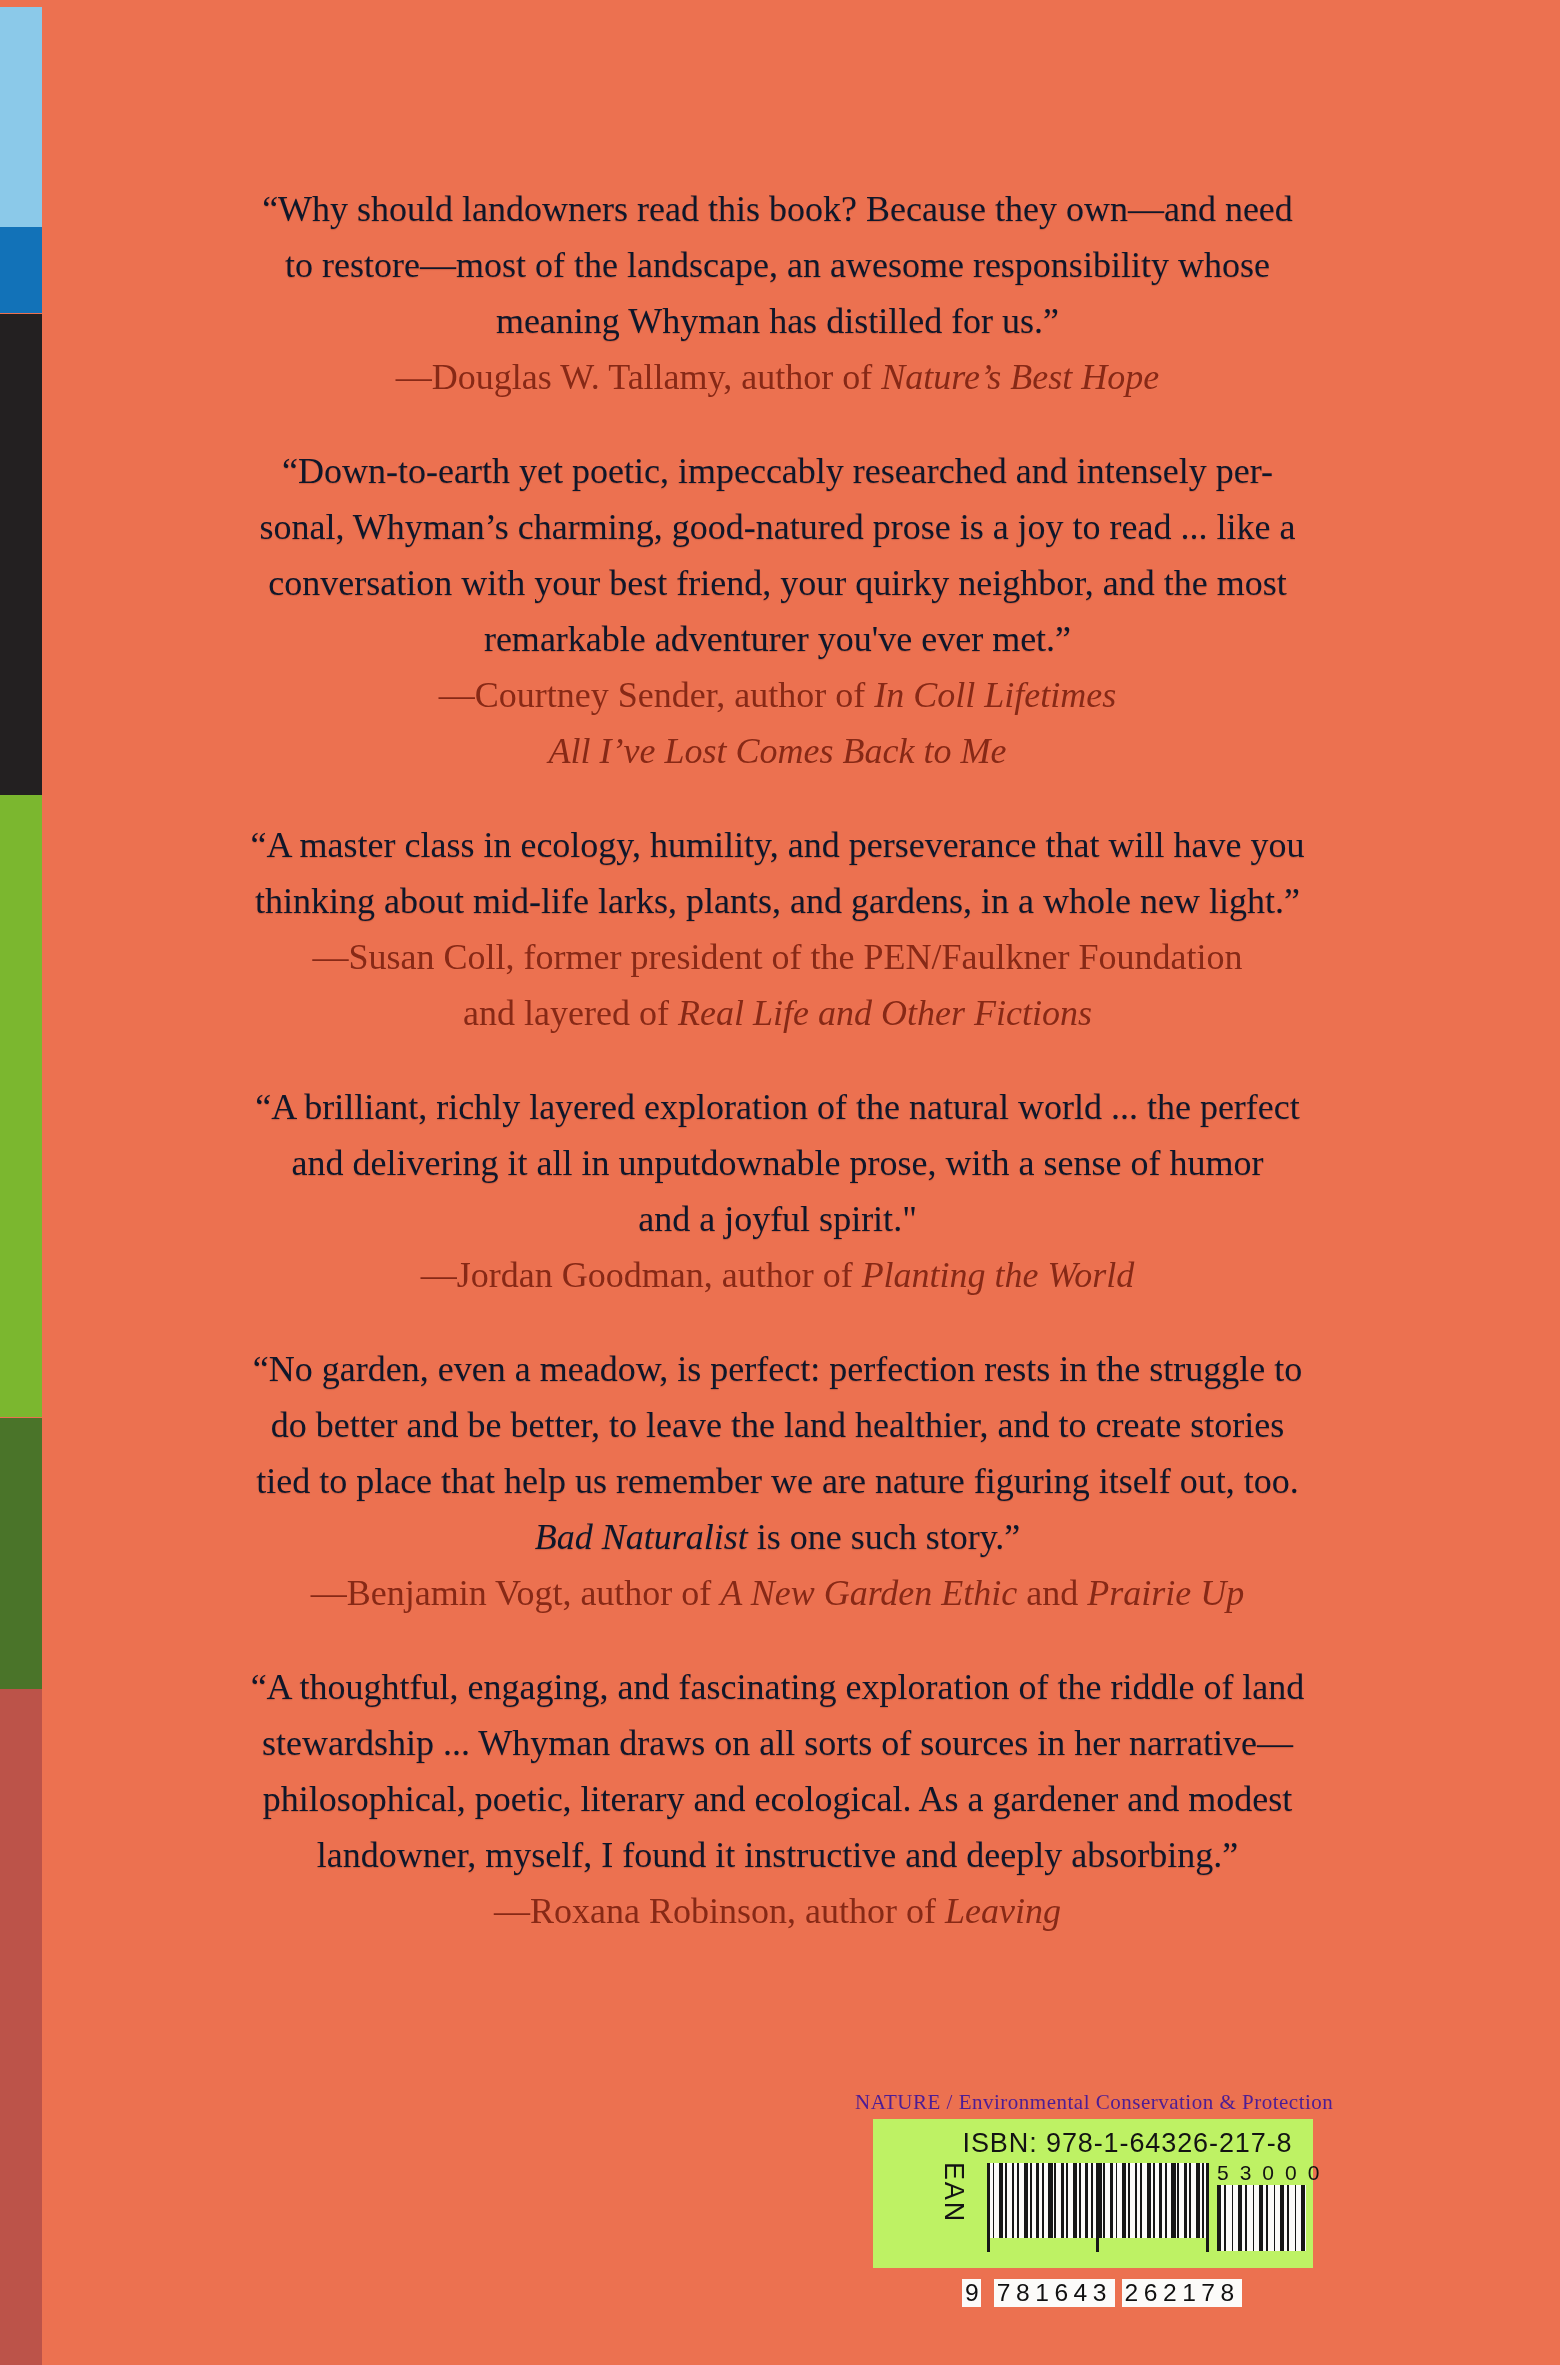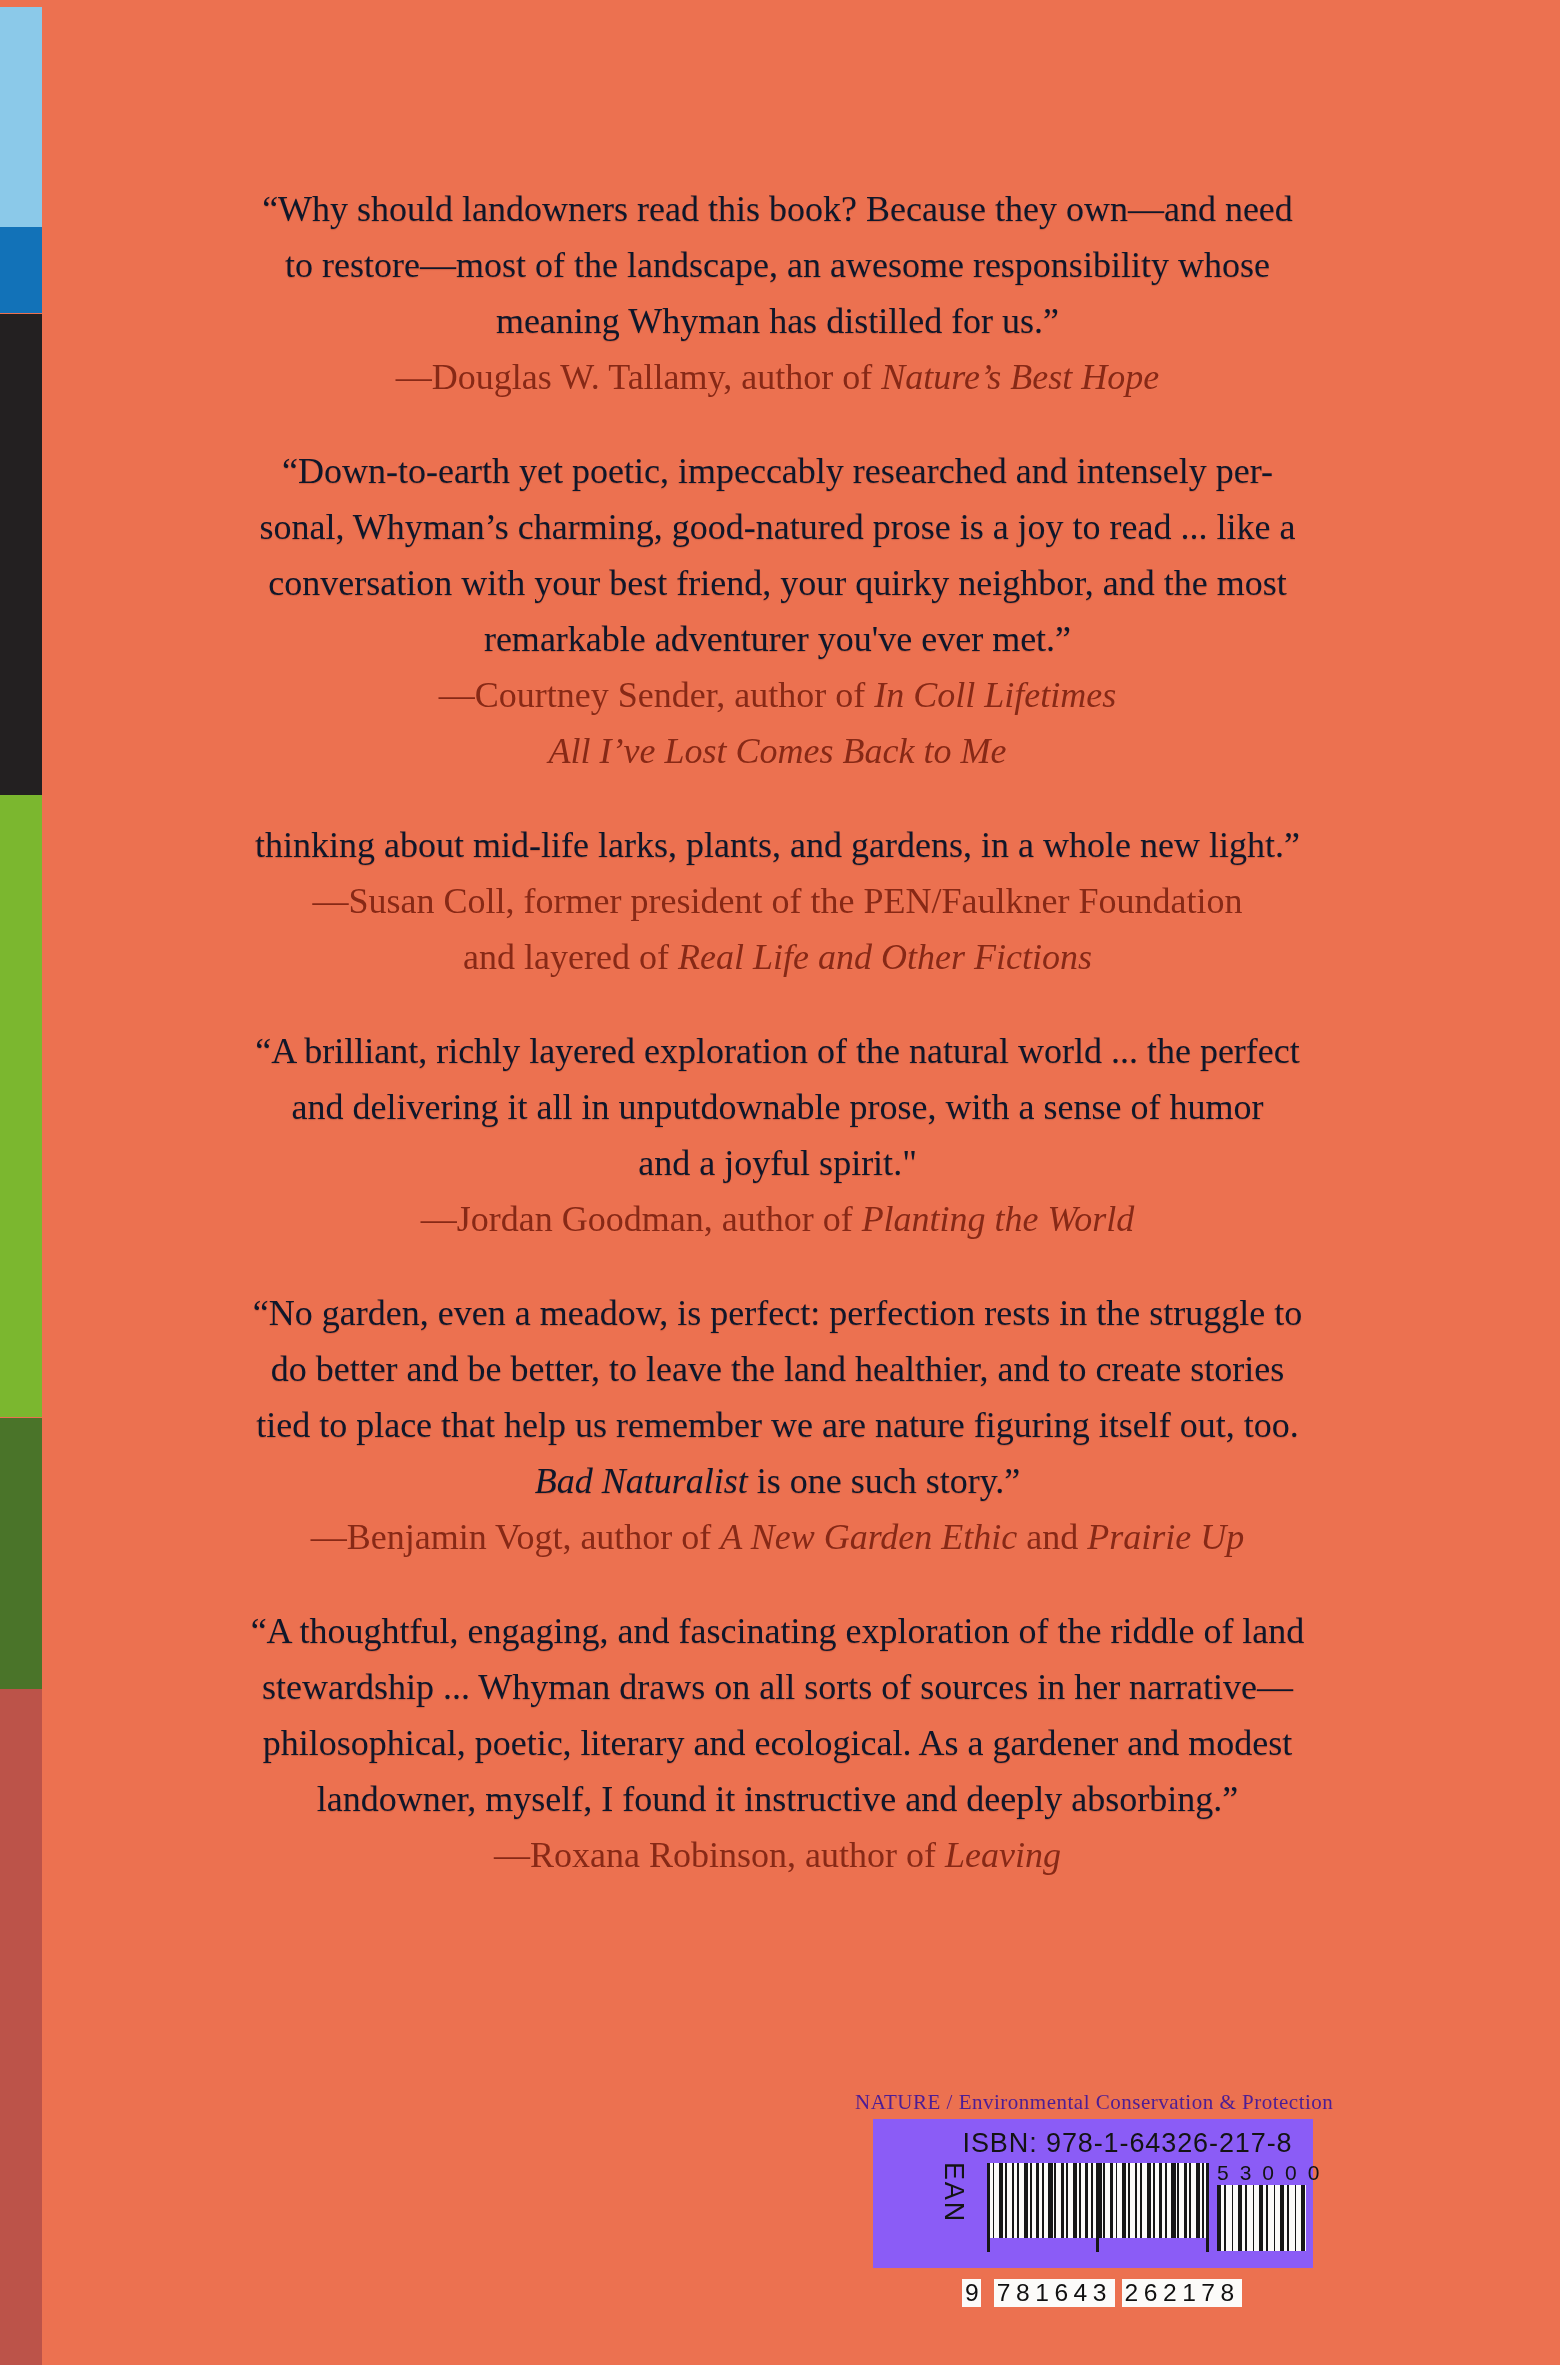--- a/index.html
+++ b/index.html
@@ -29,21 +29,21 @@
   
   .category{
     position:absolute;top:2089px;left:855px;width:473px;
     text-align:center;font-size:21px;line-height:27px;
     color:#4c1d95;letter-spacing:0.5px;white-space:nowrap;
   }
 
   
   .barcode-panel{
     position:absolute;left:873px;top:2119px;width:440px;height:149px;
-    background:#8b5cf6;
+    background:#bef264;
     font-family:"Liberation Sans", sans-serif;color:#131313;
   }
   .isbn{
     position:absolute;top:9px;left:86px;width:337px;
     text-align:center;font-size:27px;letter-spacing:0.9px;white-space:nowrap;
   }
   .ean-wrap{
     position:absolute;left:44px;top:37px;width:73px;height:73px;
     display:flex;align-items:center;justify-content:center;
   }
@@ -111,20 +111,21 @@
         <div class="line"><span>conversation with your best friend, your quirky neighbor, and the most</span></div>
         <div class="line"><span>remarkable adventurer you've ever met.”</span></div>
       </div>
     <div class="q-attr">
         <div class="line"><span>—Courtney Sender, author of </span><span class="it">In Coll Lifetimes</span></div>
         <div class="line"><span class="it">All I’ve Lost Comes Back to Me</span></div>
       </div>
   </div>
   <div class="q">
     <div class="q-lines">
+        <div class="line"><span>“A master class in ecology, humility, and perseverance that will have you</span></div>
         <div class="line"><span>thinking about mid-life larks, plants, and gardens, in a whole new light.”</span></div>
       </div>
     <div class="q-attr">
         <div class="line"><span>—Susan Coll, former president of the PEN/Faulkner Foundation</span></div>
         <div class="line"><span>and layered of </span><span class="it">Real Life and Other Fictions</span></div>
       </div>
   </div>
   <div class="q">
     <div class="q-lines">
         <div class="line"><span>“A brilliant, richly layered exploration of the natural world ... the perfect</span></div>

